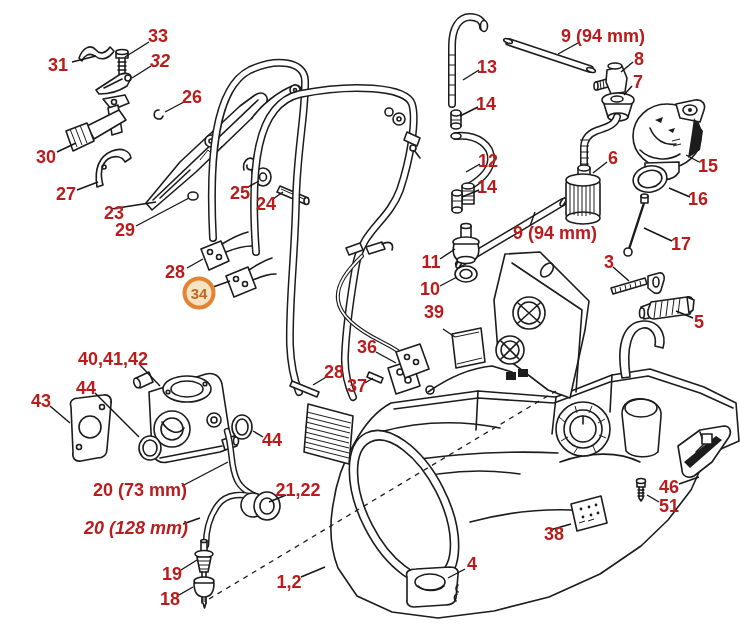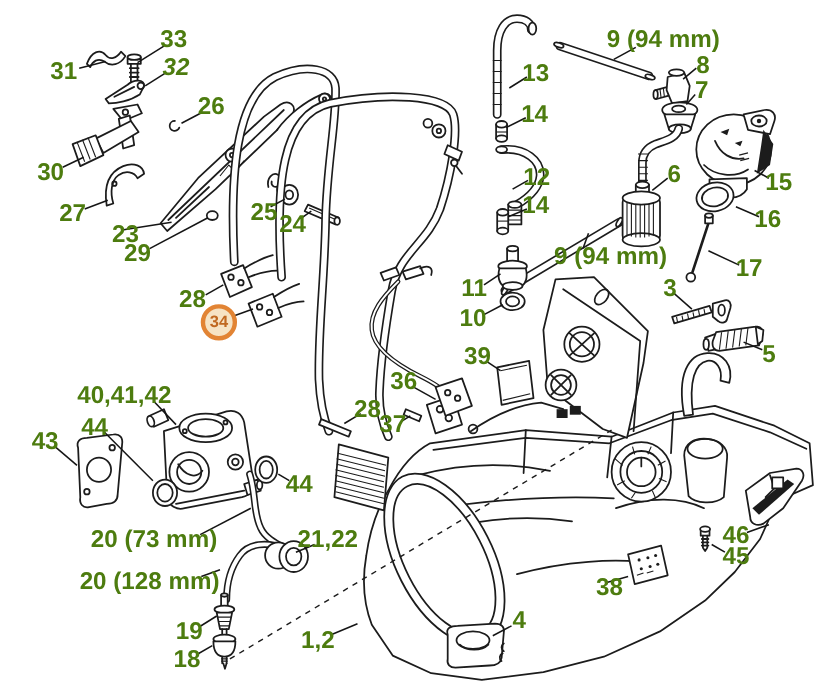--- a/index.html
+++ b/index.html
@@ -6,21 +6,21 @@
   body {
     width:740px; height:629px; background:#ffffff;
     font-family:"Liberation Sans", sans-serif;
     position:relative; overflow:hidden;
   }
   .stage { position:absolute; left:0; top:0; width:740px; height:629px; }
   svg.artwork { position:absolute; left:0; top:0; }
   #callout-layer { position:absolute; left:0; top:0; width:740px; height:629px; pointer-events:none; }
   .callout {
     position:absolute; transform:translate(-50%,-50%);
-    font-weight:bold; font-size:22px; color:#4d7c0f; white-space:nowrap;
+    font-weight:bold; font-size:18px; color:#b91c1c; white-space:nowrap;
     pointer-events:auto; cursor:pointer; line-height:1;
   }
   .callout.highlighted {
     width:25px; height:25px; border-radius:50%;
     border:4px solid #e28434; background:#f6e3c4; color:#c06820;
     display:flex; align-items:center; justify-content:center;
     font-size:15px;
   }
   #leader-layer line { stroke:#151515; stroke-width:1.4px; }
   .ln { stroke:#1c1c1c; fill:none; stroke-width:1.6; stroke-linecap:round; stroke-linejoin:round; }
@@ -457,32 +457,32 @@
       <div class="callout" style="left: 638px; top: 82px;">7</div>
       <div class="callout" style="left: 613px; top: 158px;">6</div>
       <div class="callout" style="left: 708px; top: 166px;">15</div>
       <div class="callout" style="left: 698px; top: 199px;">16</div>
       <div class="callout" style="left: 555px; top: 233px;">9 (94 mm)</div>
       <div class="callout" style="left: 681px; top: 244px;">17</div>
       <div class="callout" style="left: 609px; top: 262px;">3</div>
       <div class="callout" style="left: 699px; top: 322px;">5</div>
       <div class="callout" style="left: 431px; top: 262px;">11</div>
       <div class="callout" style="left: 430px; top: 289px;">10</div>
-      <div class="callout" style="left: 434px; top: 324px; text-align: right;">39</div>
+      <div class="callout" style="left: 434px; top: 312px; text-align: right;">39</div>
       <div class="callout" style="left: 367px; top: 347px;">36</div>
       <div class="callout" style="left: 334px; top: 372px;">28</div>
       <div class="callout" style="left: 357px; top: 386px;">37</div>
       <div class="callout" style="left: 113px; top: 359px;">40,41,42</div>
       <div class="callout" style="left: 86px; top: 388px;">44</div>
       <div class="callout" style="left: 41px; top: 401px;">43</div>
       <div class="callout" style="left: 272px; top: 440px;">44</div>
       <div class="callout" style="left: 140px; top: 490px;">20 (73 mm)</div>
-      <div class="callout" style="left: 136px; top: 528px;">20 (128 mm)</div>
+      <div class="callout" style="left: 136px; top: 528px; font-style: italic;">20 (128 mm)</div>
       <div class="callout" style="left: 298px; top: 490px;">21,22</div>
       <div class="callout" style="left: 172px; top: 574px;">19</div>
       <div class="callout" style="left: 170px; top: 599px;">18</div>
       <div class="callout" style="left: 289px; top: 582px;">1,2</div>
       <div class="callout" style="left: 472px; top: 564px;">4</div>
       <div class="callout" style="left: 669px; top: 487px;">46</div>
-      <div class="callout" style="left: 669px; top: 506px;">45</div>
+      <div class="callout" style="left: 669px; top: 506px;">51</div>
       <div class="callout" style="left: 540px; top: 534px; margin-left: 14px;">38</div>
     </div>
 </div>
 
 </body></html>

